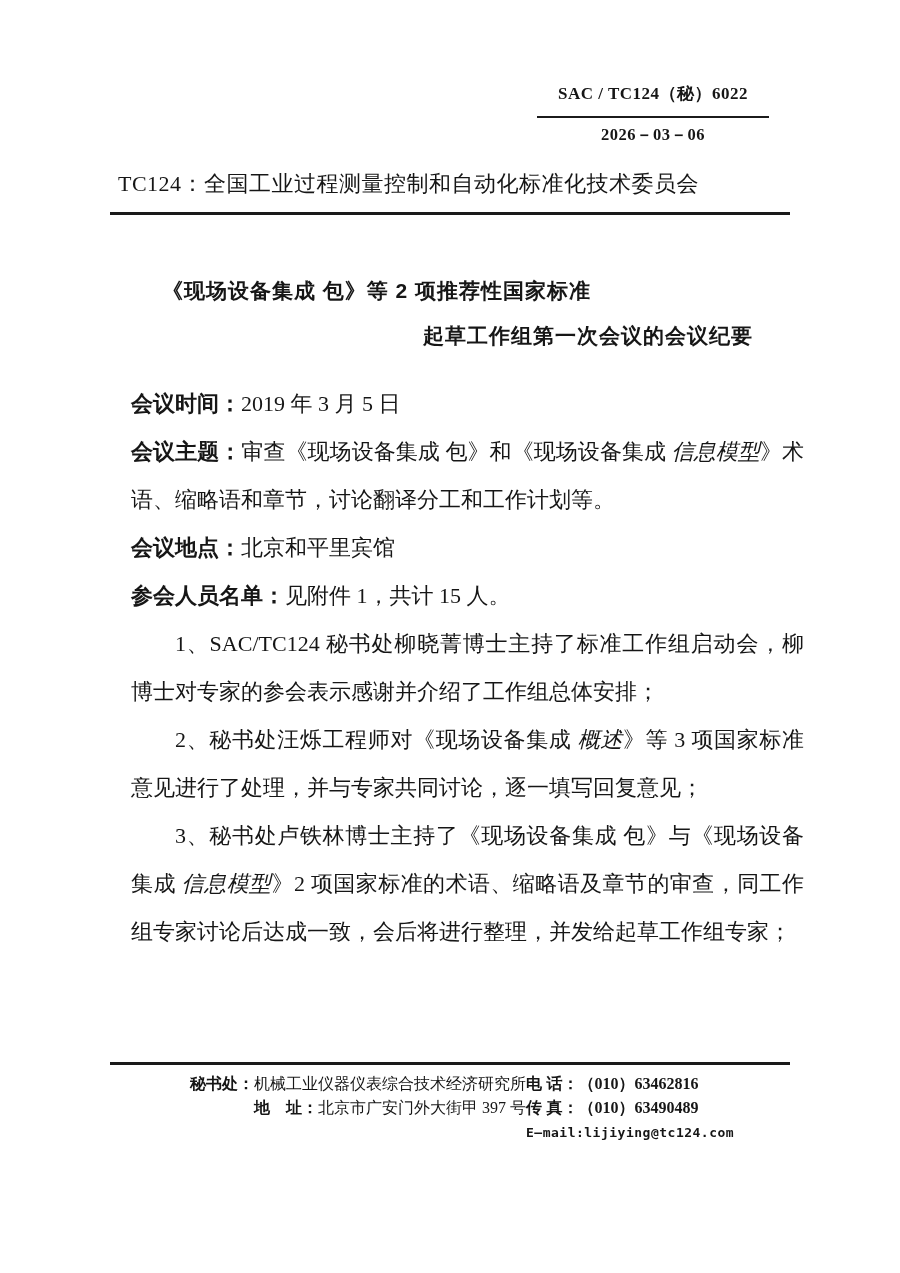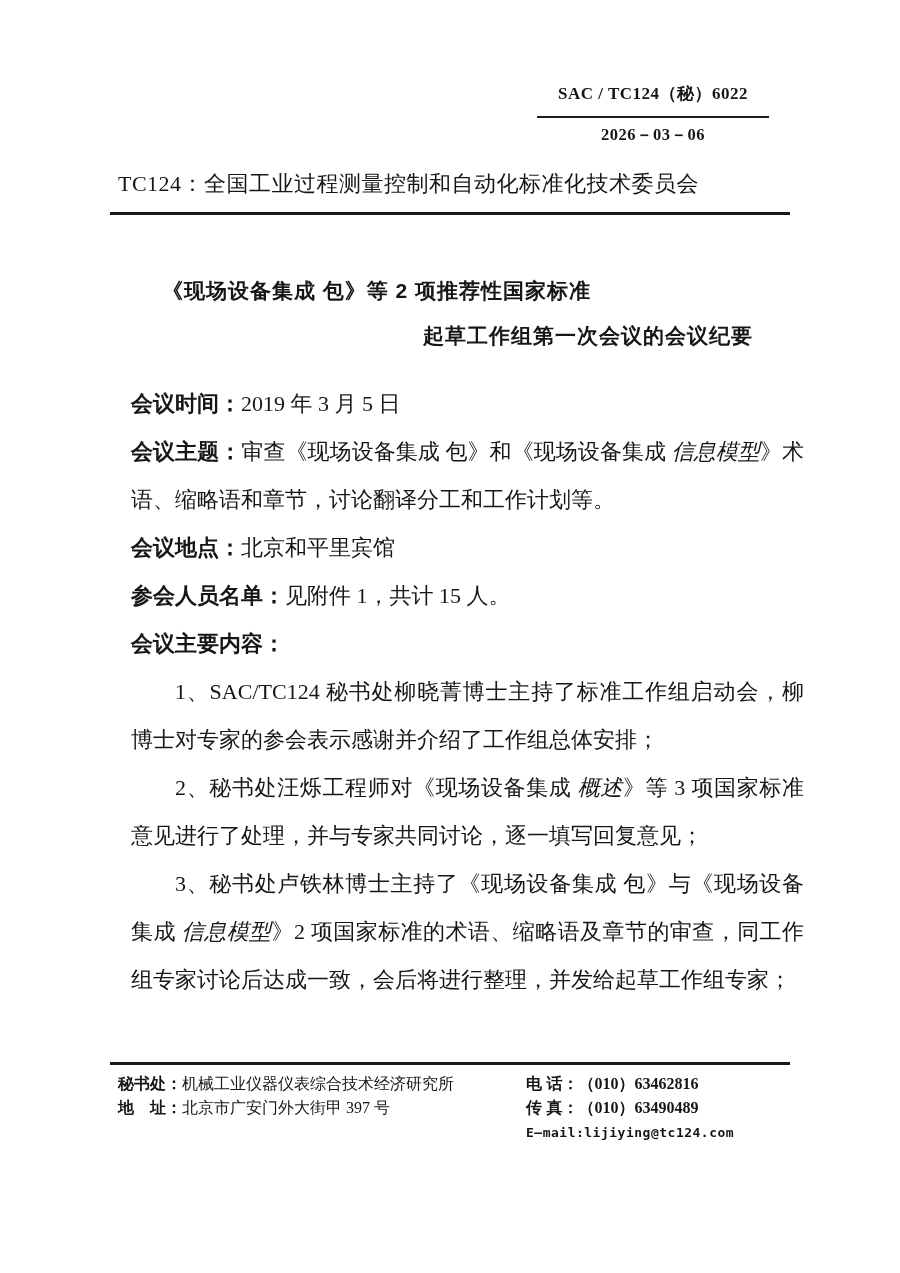--- a/index.html
+++ b/index.html
@@ -52,21 +52,21 @@
   .body p.item { text-indent: 2em; }
   .lbl { font-family: "Liberation Sans", sans-serif; font-weight: bold; }
   .part { font-style: italic; }
 
   
   .rule-bottom { position: absolute; left: 110px; top: 1062px; width: 680px; height: 3px; }
   .footer {
     position: absolute; left: 118px; top: 1072px; width: 675px;
     display: flex; font-size: 16px; line-height: 24px;
   }
-  .f-left { width: 408px; }
+  .f-left { width: 408px; text-align: right; }
   .f-right { flex: 1; }
   .f-row { white-space: nowrap; }
   .f-lbl { font-family: "Liberation Sans", sans-serif; font-weight: bold; }
   .f-val { font-family: "Liberation Serif", serif; }
   .f-num { font-weight: bold; }
   .email {
     font-family: "DejaVu Sans Mono", monospace;
     font-size: 13px; font-weight: bold; letter-spacing: 0.5px;
   }
 </style>
@@ -86,21 +86,20 @@
   <div class="title">
     <div class="t1">《现场设备集成 包》等 2 项推荐性国家标准</div>
     <div class="t2">起草工作组第一次会议的会议纪要</div>
   </div>
 
   <div class="body">
     <p><span class="lbl">会议时间：</span><span>2019 年 3 月 5 日</span></p>
     <p><span class="lbl">会议主题：</span><span>审查《现场设备集成 包》和《现场设备集成 </span><span class="part">信息模型</span><span>》术语、缩略语和章节，讨论翻译分工和工作计划等。</span></p>
     <p><span class="lbl">会议地点：</span><span>北京和平里宾馆</span></p>
     <p><span class="lbl">参会人员名单：</span><span>见附件 1，共计 15 人。</span></p>
-    <p><span class="lbl">会议主要内容：</span></p>
 
     <p class="item"><span>1、SAC/TC124 秘书处柳晓菁博士主持了标准工作组启动会，柳博士对专家的参会表示感谢并介绍了工作组总体安排；</span></p>
     <p class="item"><span>2、秘书处汪烁工程师对《现场设备集成 </span><span class="part">概述</span><span>》等 3 项国家标准意见进行了处理，并与专家共同讨论，逐一填写回复意见；</span></p>
     <p class="item"><span>3、秘书处卢铁林博士主持了《现场设备集成 包》与《现场设备集成 </span><span class="part">信息模型</span><span>》2 项国家标准的术语、缩略语及章节的审查，同工作组专家讨论后达成一致，会后将进行整理，并发给起草工作组专家；</span></p>
   </div>
 
   <div class="rule rule-bottom"></div>
 
   <div class="footer">
     <div class="f-left">

